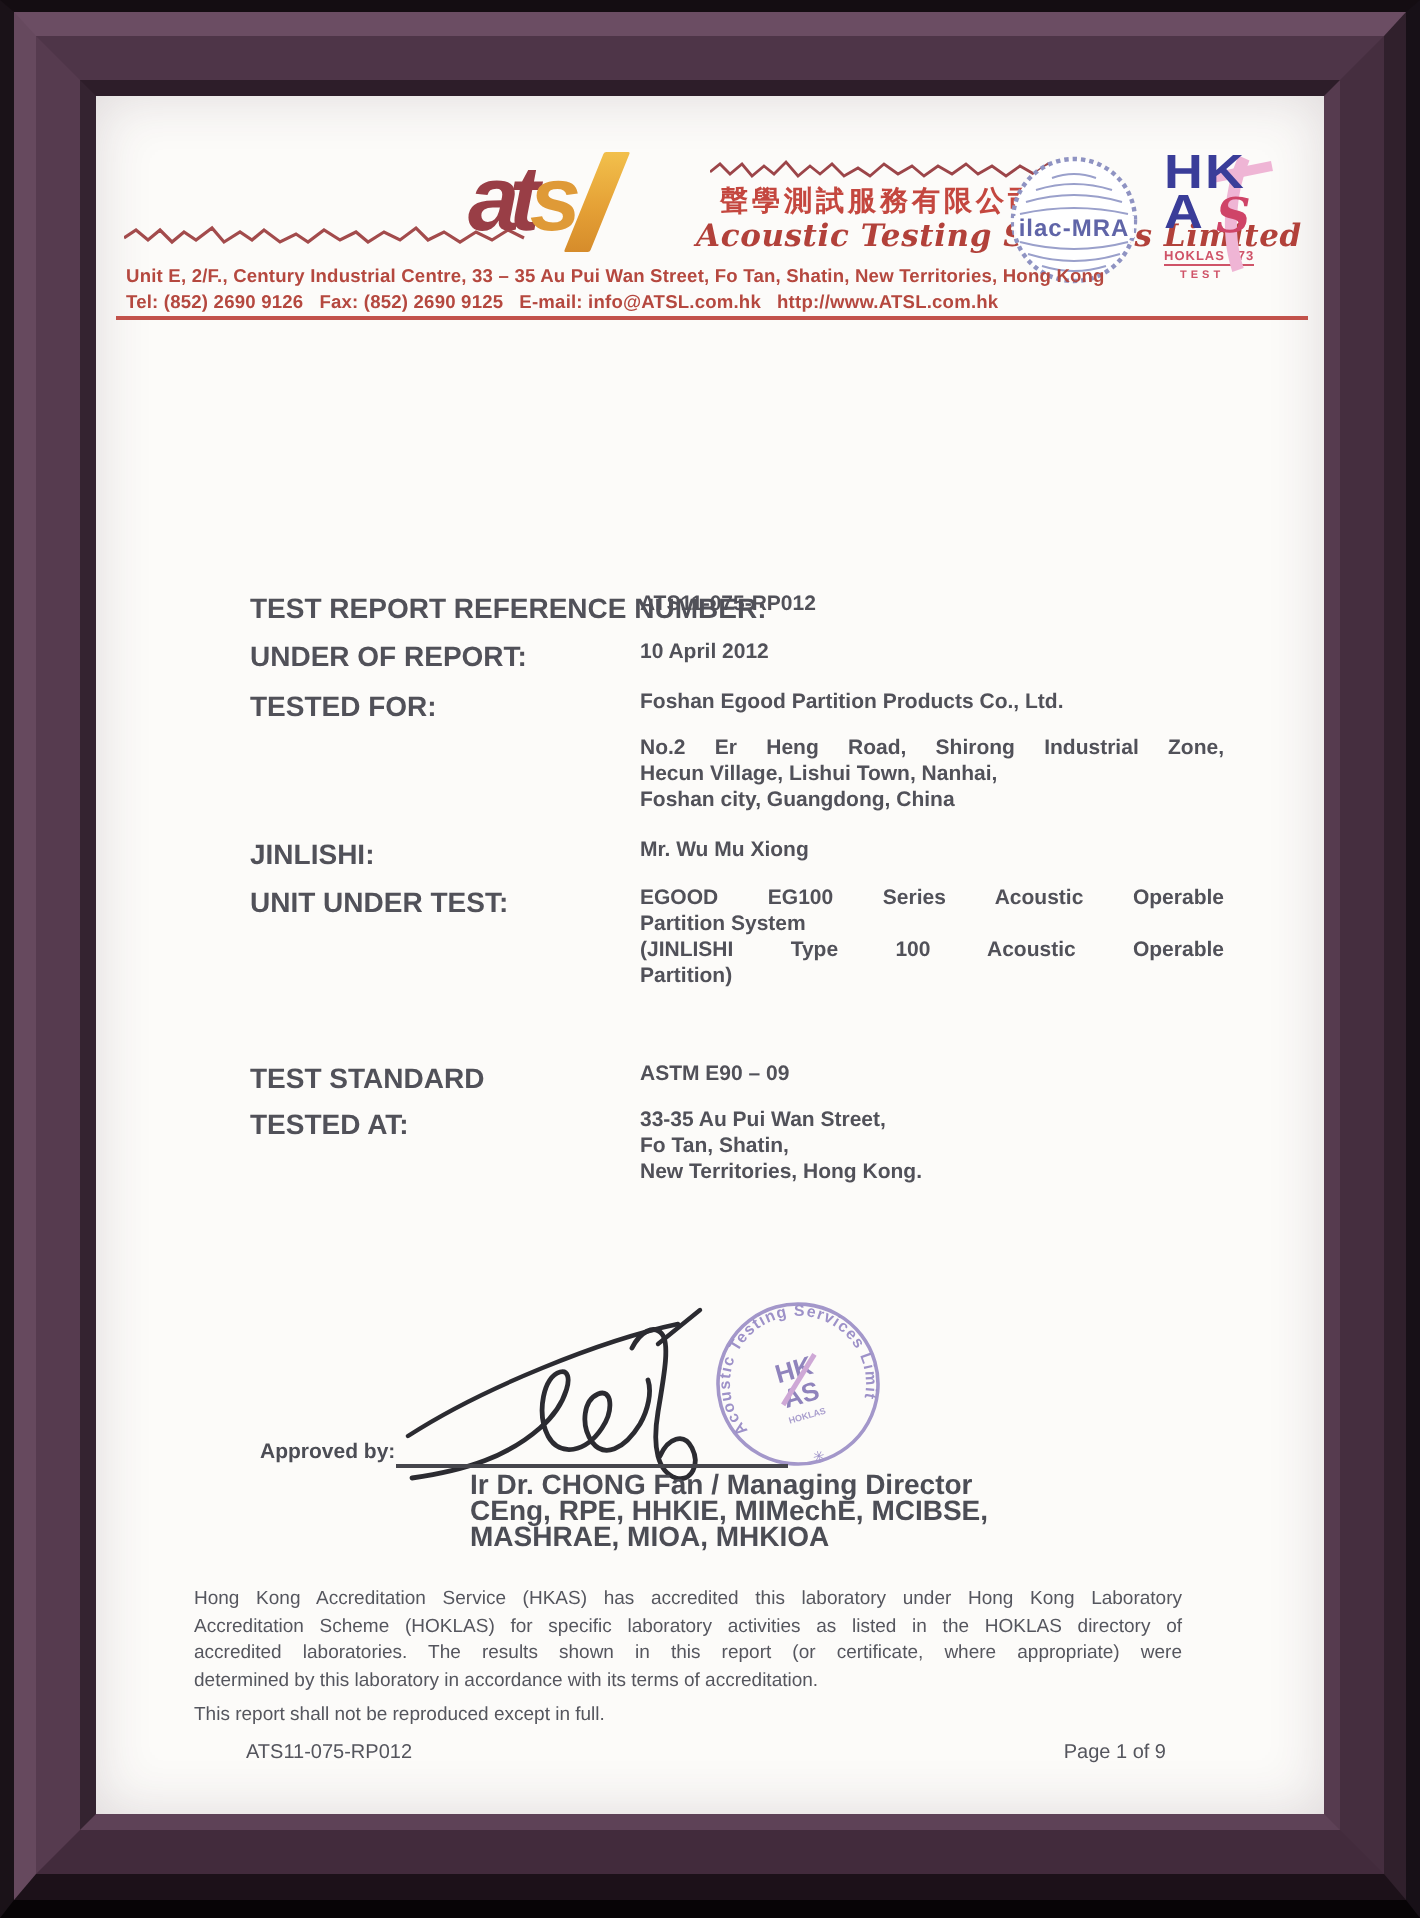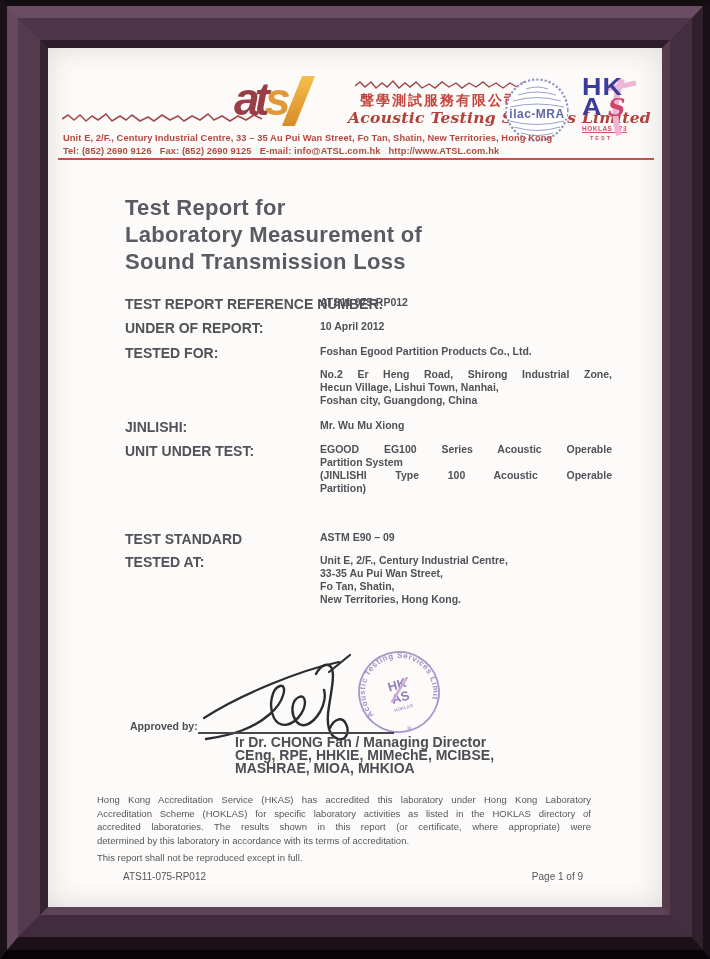--- a/index.html
+++ b/index.html
@@ -101,25 +101,20 @@
         <div class="row">A</div>
         <span class="pinkS">S</span>
         <div><span class="hoklas">HOKLAS 173</span></div>
         <div class="hoklas-sub">TEST</div>
       </div>
 
       <div class="abs addr" style="top:85px">Unit E, 2/F., Century Industrial Centre, 33 – 35 Au Pui Wan Street, Fo Tan, Shatin, New Territories, Hong Kong</div>
       <div class="abs addr" style="top:98px">Tel: (852) 2690 9126   Fax: (852) 2690 9125   E-mail: info@ATSL.com.hk   http://www.ATSL.com.hk</div>
       <div class="abs red-rule"></div>
 
-      <div class="abs title">
-        <div>Test Report for</div>
-        <div>Laboratory Measurement of</div>
-        <div>Sound Transmission Loss</div>
-      </div>
 
       <div class="abs flabel" style="top:248px">TEST REPORT REFERENCE NUMBER:</div>
       <div class="abs fval" style="top:248px">ATS11-075-RP012</div>
 
       <div class="abs flabel" style="top:272px">UNDER OF REPORT:</div>
       <div class="abs fval" style="top:272px">10 April 2012</div>
 
       <div class="abs flabel" style="top:297px">TESTED FOR:</div>
       <div class="abs fval" style="top:297px">Foshan Egood Partition Products Co., Ltd.</div>
 
@@ -138,21 +133,20 @@
         <div>Partition System</div>
         <div class="spread">(JINLISHI Type 100 Acoustic Operable</div>
         <div>Partition)</div>
       </div>
 
       <div class="abs flabel" style="top:483px">TEST STANDARD</div>
       <div class="abs fval" style="top:483px">ASTM E90 – 09</div>
 
       <div class="abs flabel" style="top:506px">TESTED AT:</div>
       <div class="abs fval" style="top:506px">
-        <div>Unit E, 2/F., Century Industrial Centre,</div>
         <div>33-35 Au Pui Wan Street,</div>
         <div>Fo Tan, Shatin,</div>
         <div>New Territories, Hong Kong.</div>
       </div>
 
       <div class="abs approved">Approved by:</div>
 
       <svg class="abs" style="left:148px;top:596px" width="178" height="100">
         <path d="M8,74 C45,50 105,26 143,18" fill="none" stroke="#2b2b31" stroke-width="2.2" stroke-linecap="round"></path>
         <path d="M133,28 L154,11" fill="none" stroke="#2b2b31" stroke-width="2.2" stroke-linecap="round"></path>

